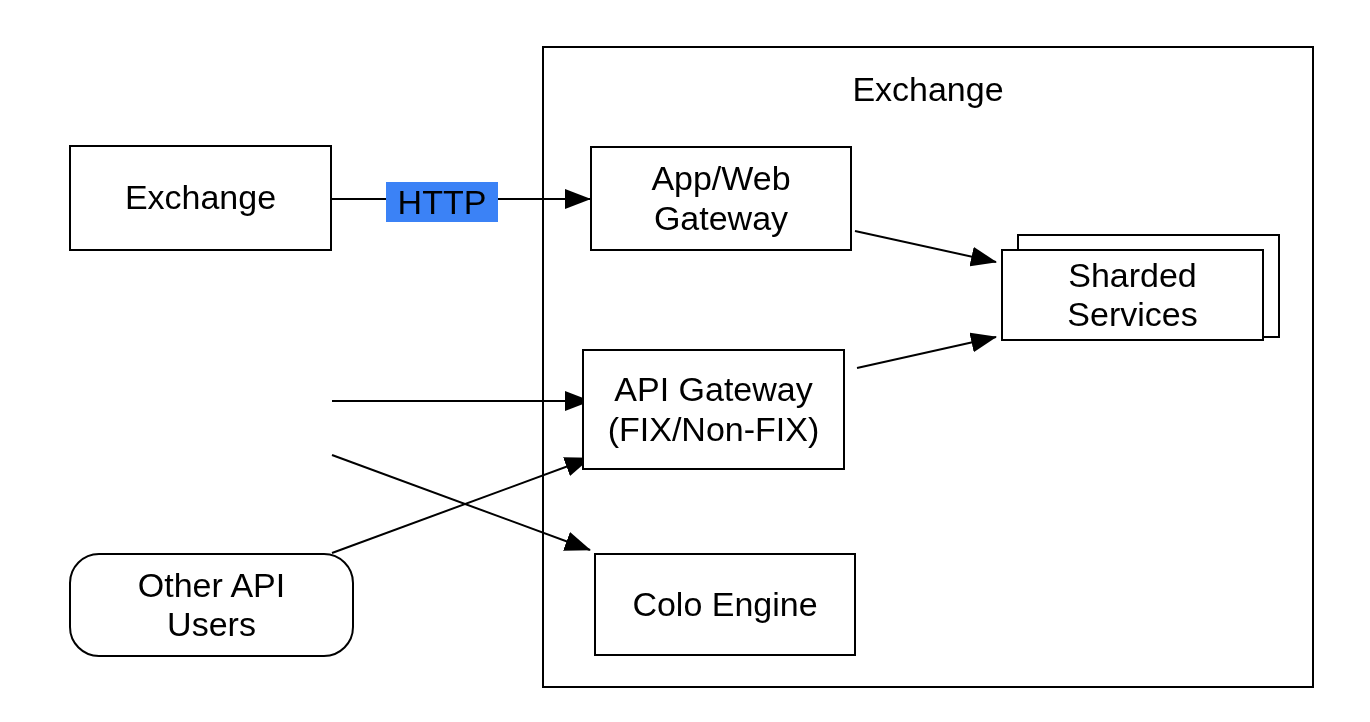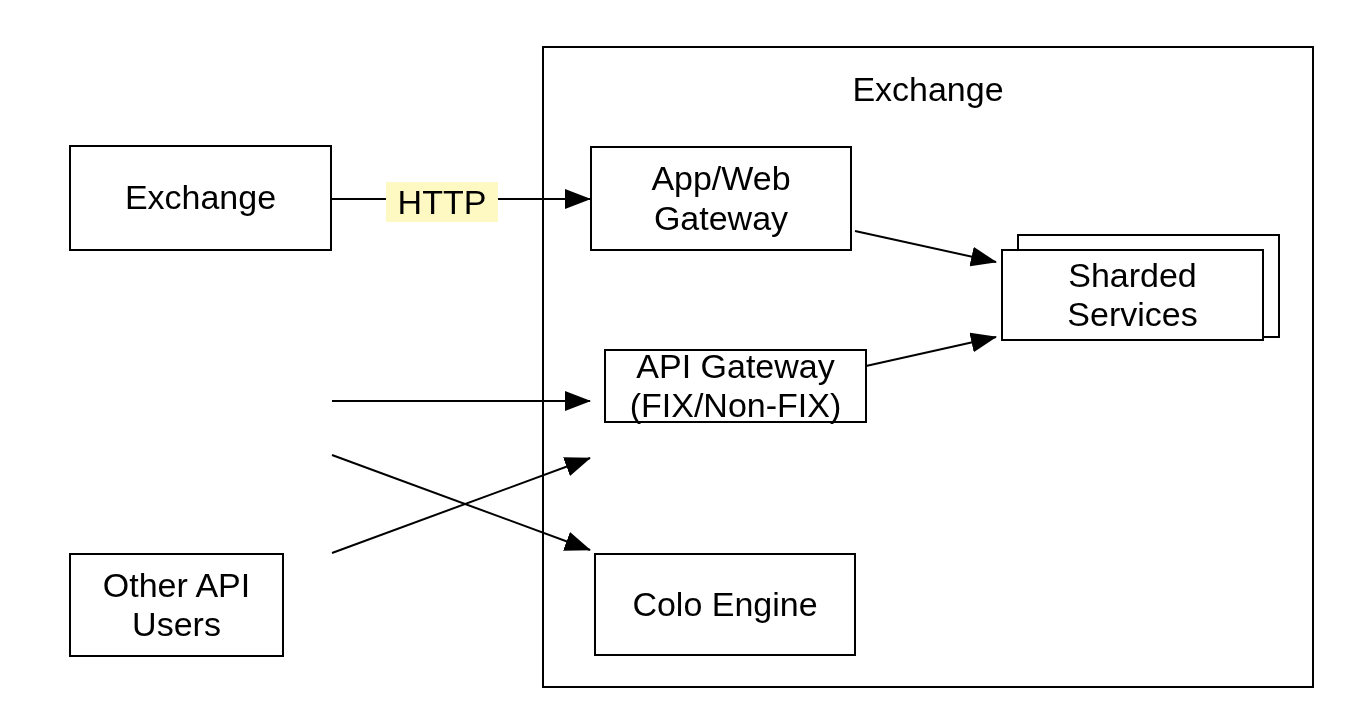--- a/index.html
+++ b/index.html
@@ -54,21 +54,21 @@
     z-index: 2;
   }
   .edge-label {
     position: absolute;
     left: 386px;
     top: 182px;
     width: 112px;
     height: 40px;
     line-height: 40px;
     text-align: center;
-    background: #fef9c3;
+    background: #3b82f6;
     font-size: 34px;
     z-index: 3;
   }
   .shadow-node {
     position: absolute;
     box-sizing: border-box;
     border: 2.5px solid #000000;
     background: #ffffff;
     z-index: 2;
   }
@@ -97,31 +97,31 @@
     </g>
   </svg>
 
   <div class="edge-label">HTTP</div>
 
   <div class="node" style="left:69px; top:145px; width:263px; height:106px;">
     <span>Exchange</span>
   </div>
 
 
-  <div class="node" style="left:69px; top:553px; width:215px; height:104px;">
+  <div class="node" style="left:69px; top:553px; width:285px; height:104px;border-radius:30px;">
     <span>Other API</span>
     <span>Users</span>
   </div>
 
   <div class="node" style="left:590px; top:146px; width:262px; height:105px;">
     <span>App/Web</span>
     <span>Gateway</span>
   </div>
 
-  <div class="node" style="left:604px; top:349px; width:263px; height:74px;">
+  <div class="node" style="left:582px; top:349px; width:263px; height:121px;">
     <span>API Gateway</span>
     <span>(FIX/Non-FIX)</span>
   </div>
 
   <div class="node" style="left:594px; top:553px; width:262px; height:103px;">
     <span>Colo Engine</span>
   </div>
 
   <div class="shadow-node" style="left:1017px; top:234px; width:263px; height:104px;"></div>
   <div class="node" style="left:1001px; top:249px; width:263px; height:92px;">

